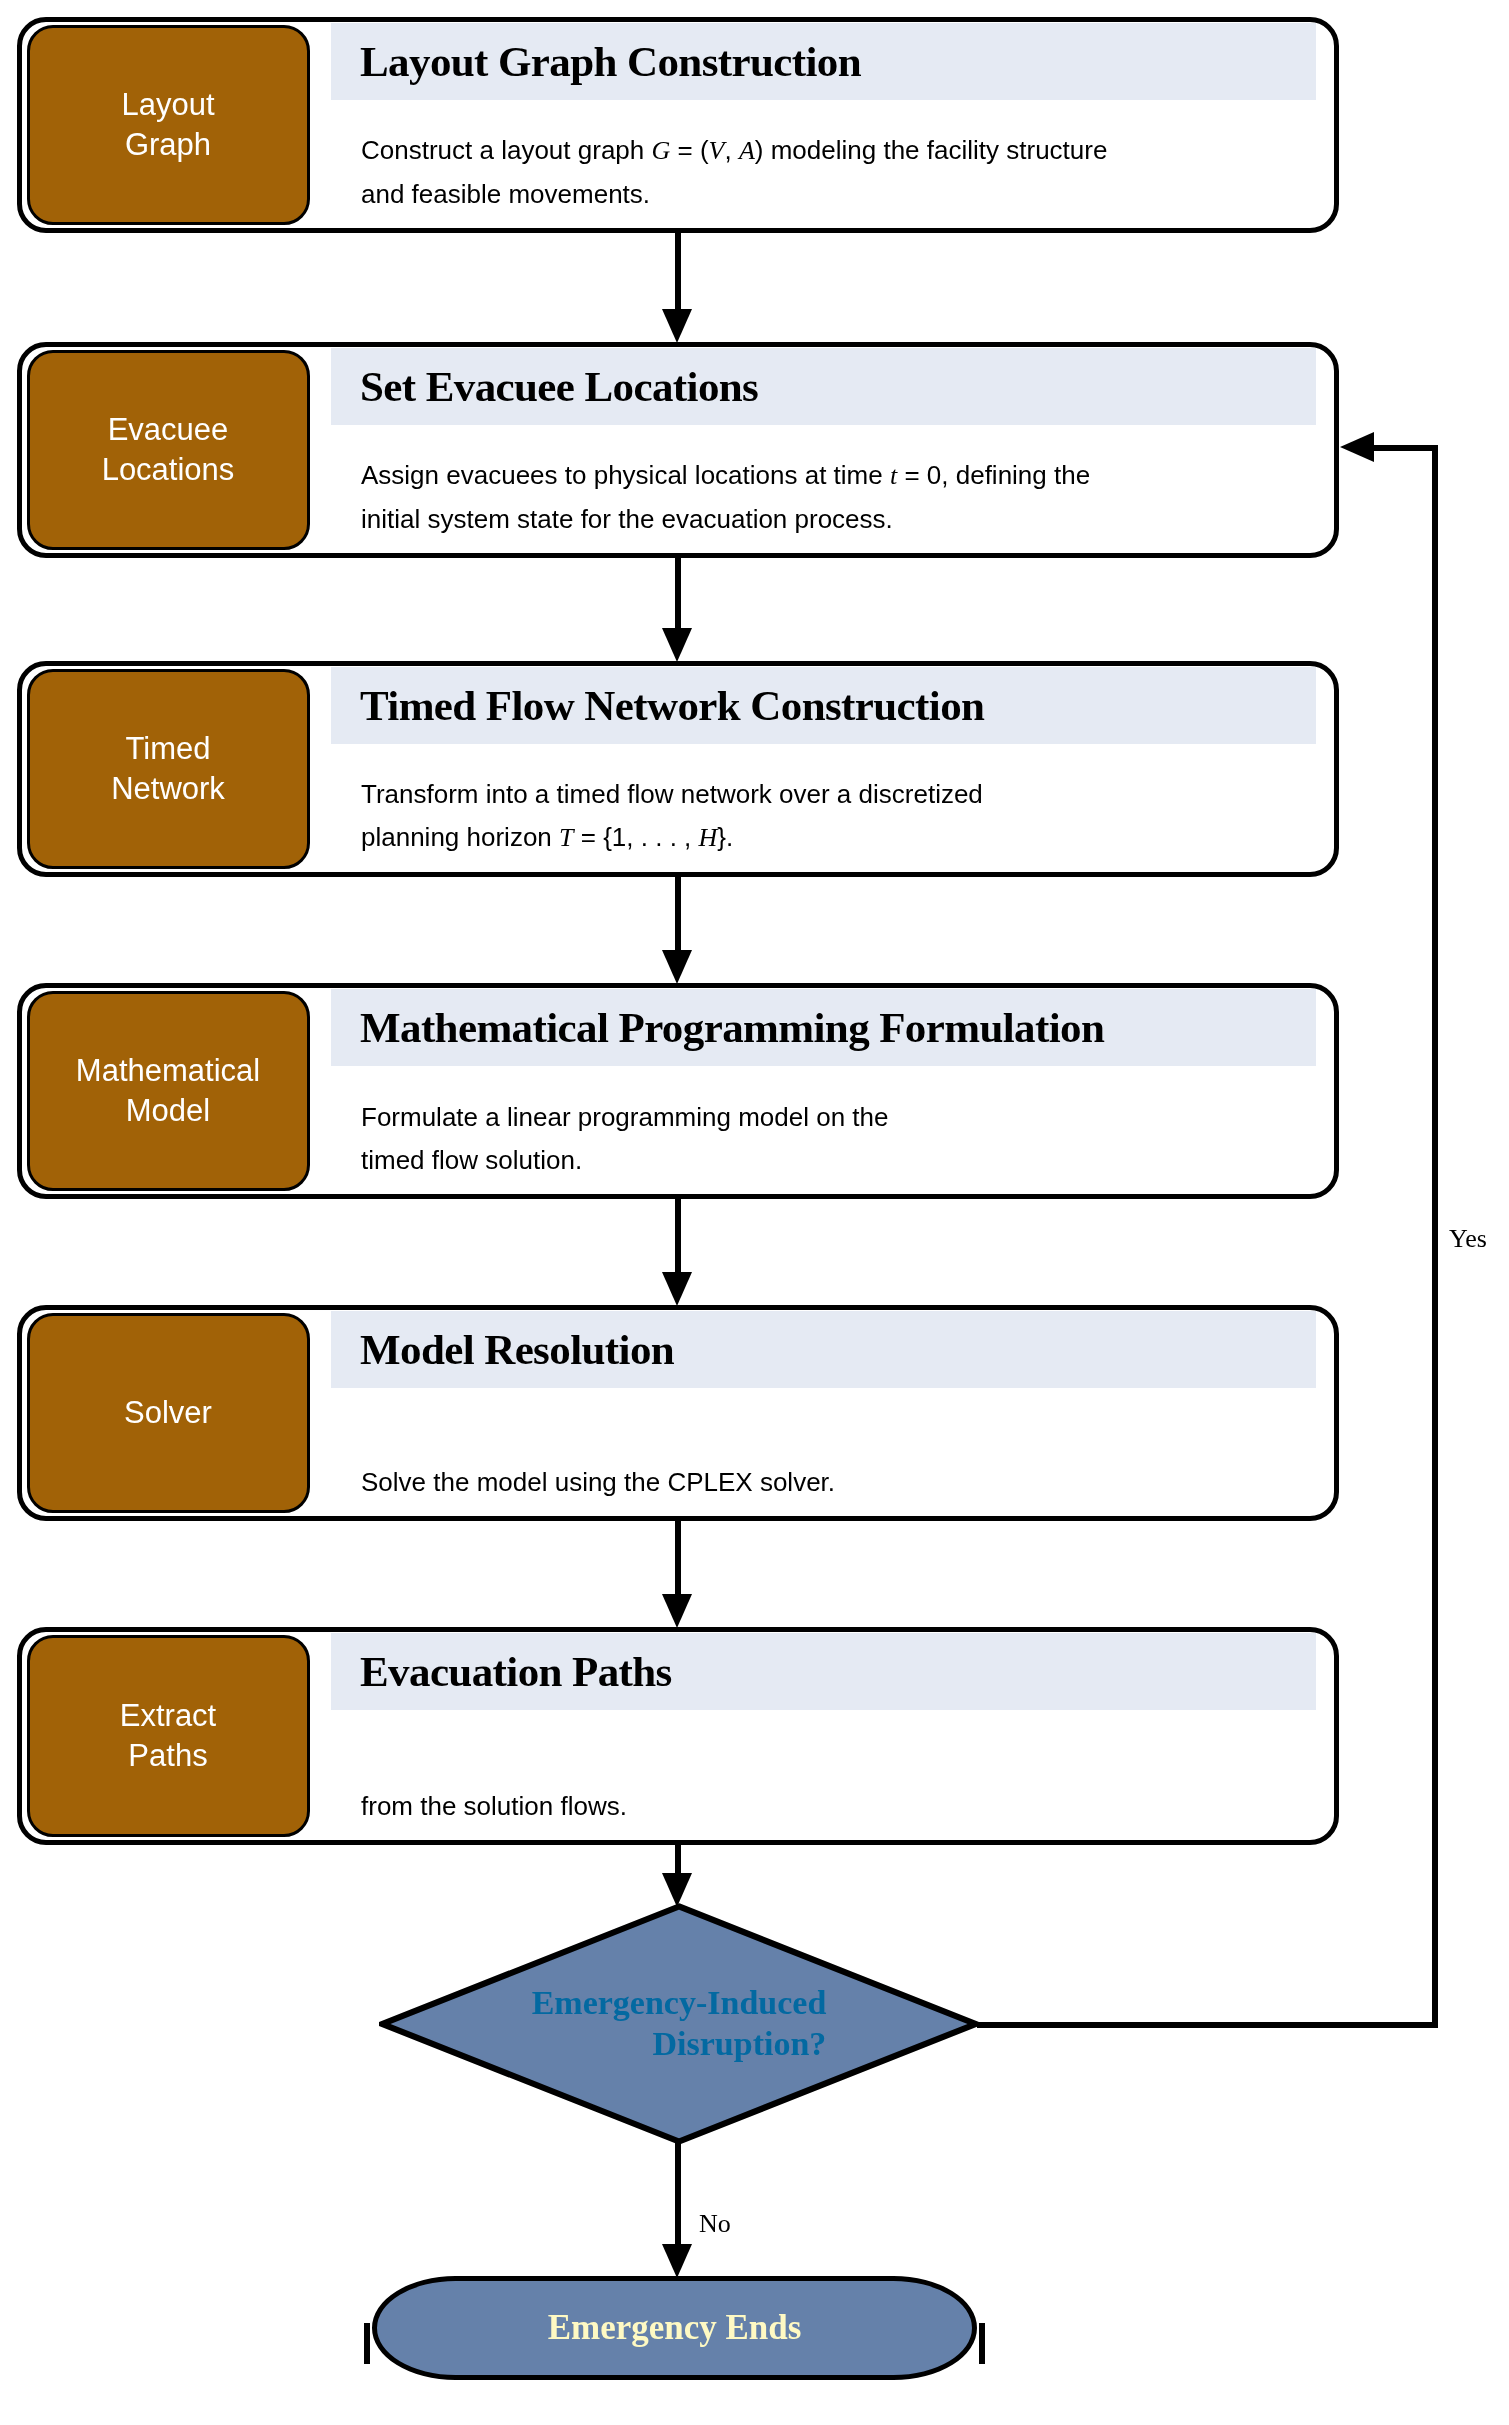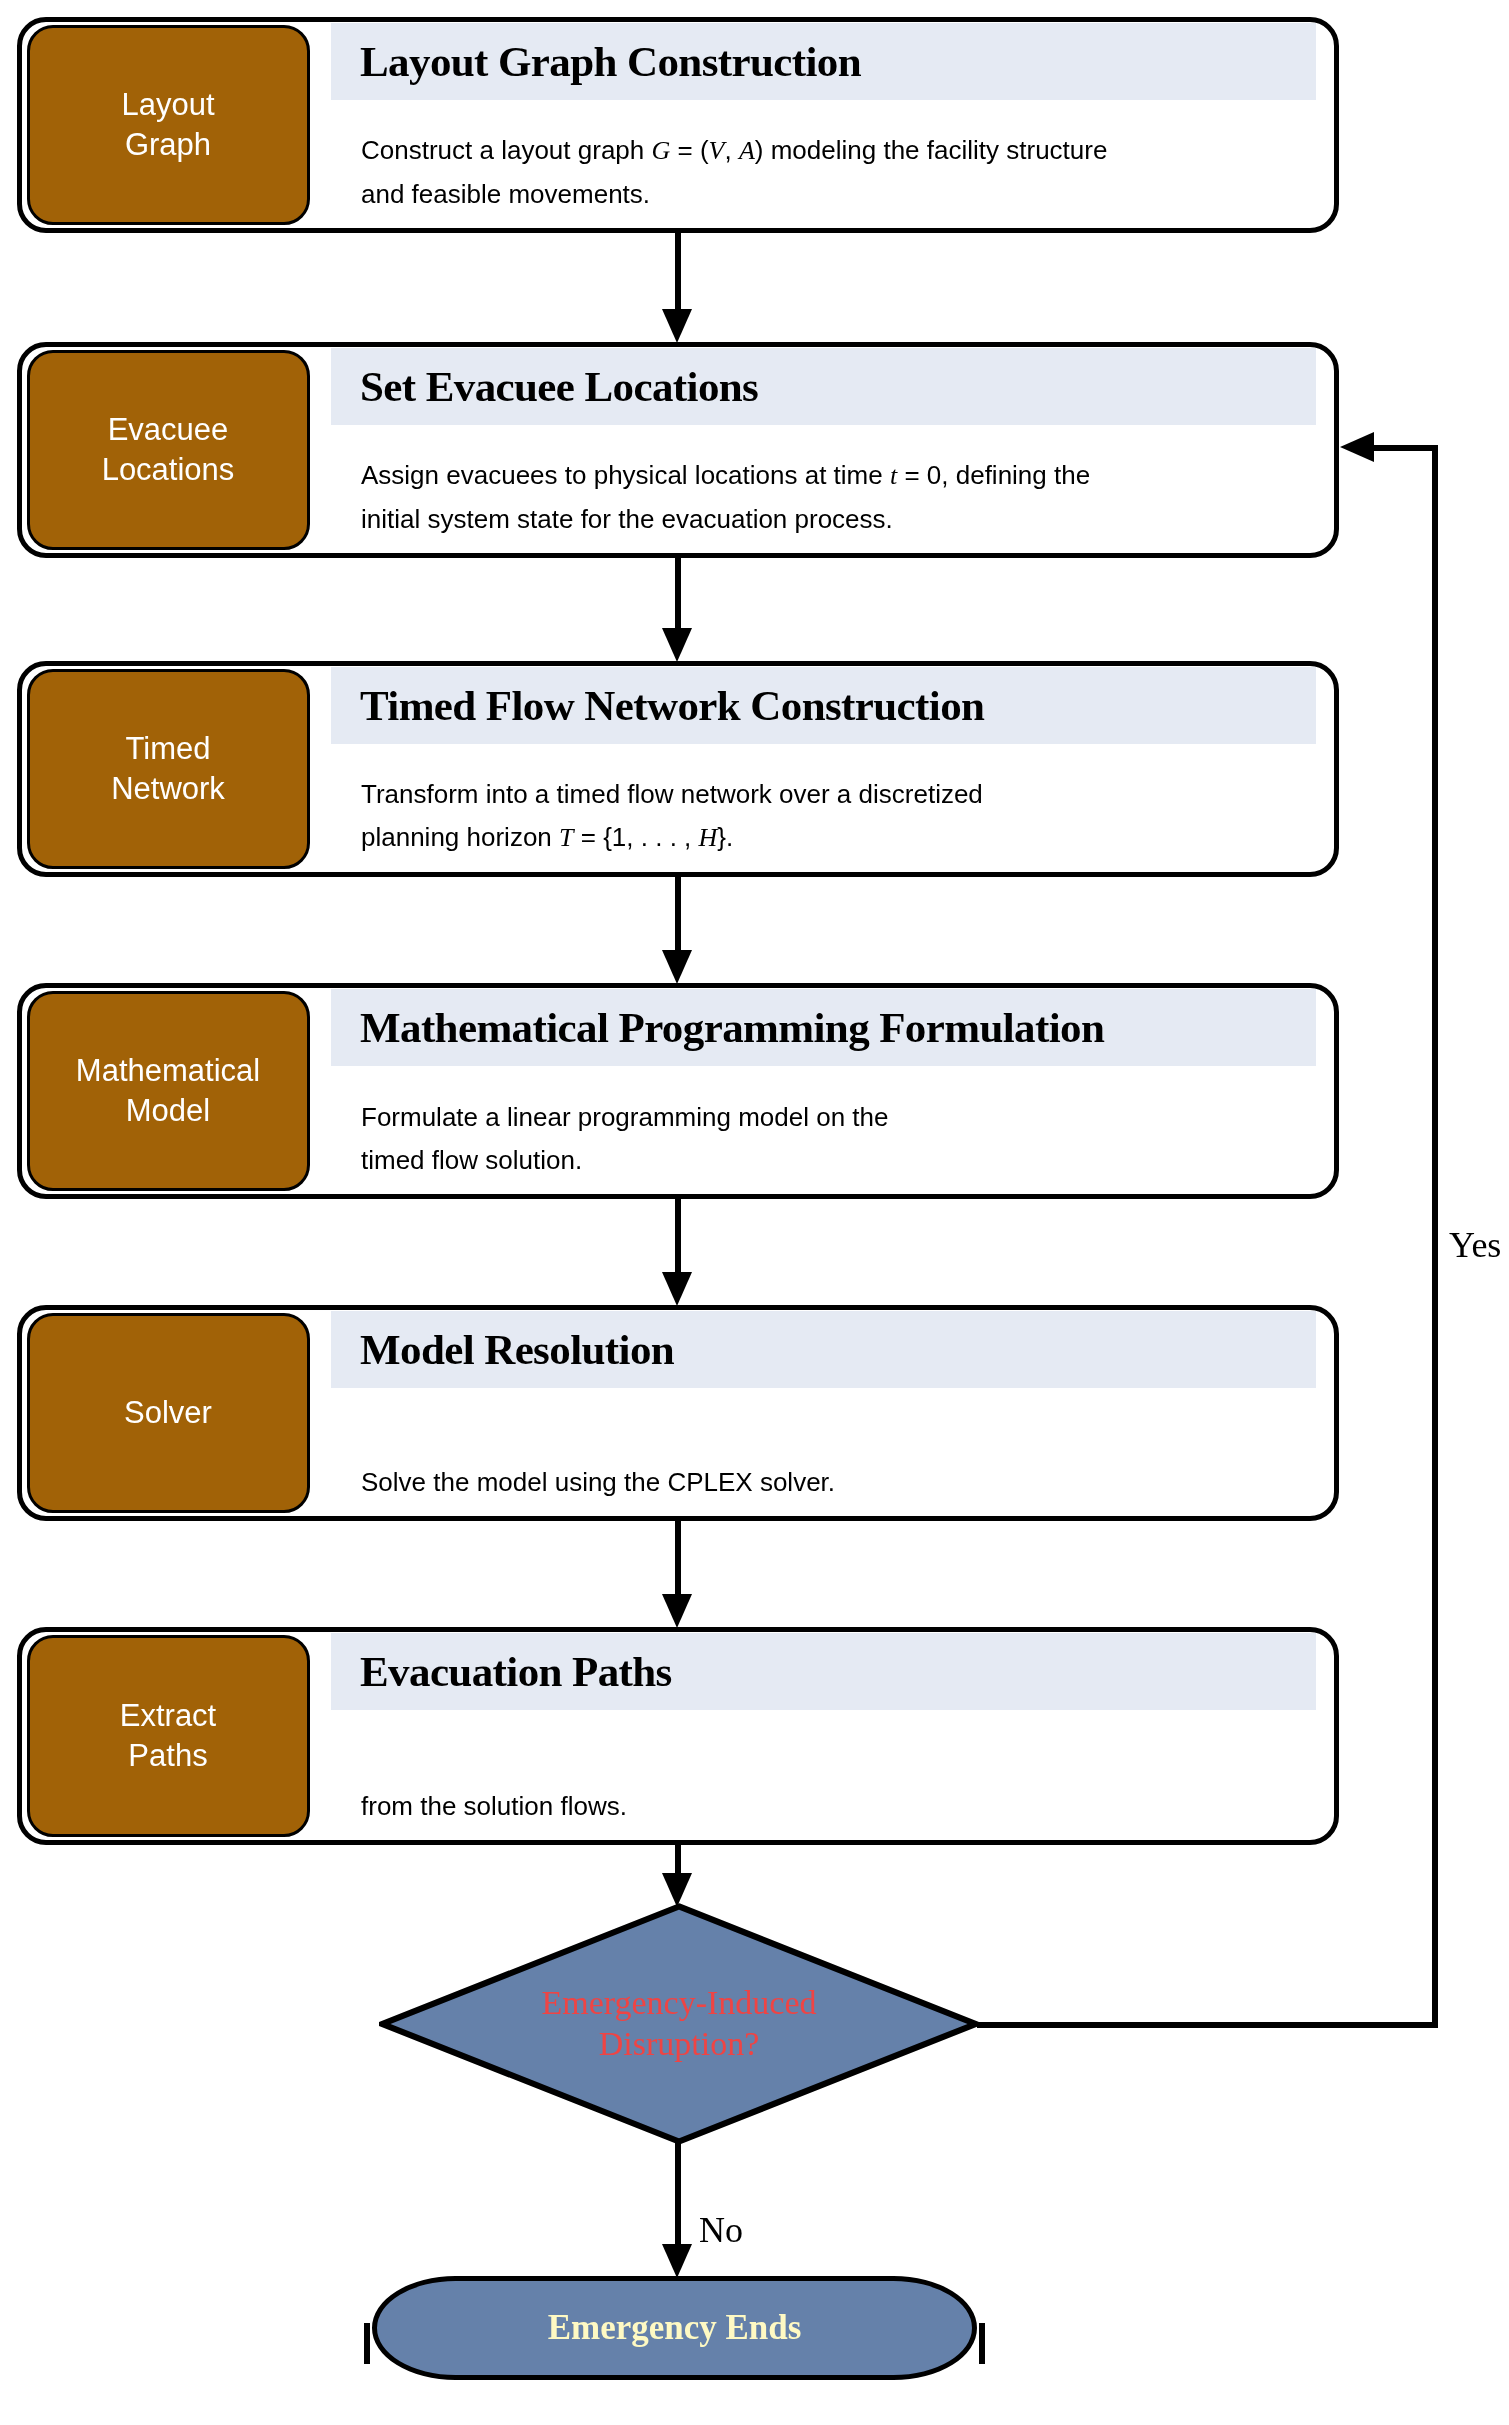--- a/index.html
+++ b/index.html
@@ -86,34 +86,34 @@
   }
   .ah-left{
     position:absolute;width:0;height:0;
     border-top:15.7px solid transparent;
     border-bottom:15.7px solid transparent;
     border-right:34px solid #000;
   }
   .edge-label{
     position:absolute;
     font-family:"Liberation Serif", serif;
-    font-size:36px;
+    font-size:26px;
     color:#000;
   }
 
   
   .decision{position:absolute;left:379px;top:1903px;width:600px;height:242px;}
   .decision svg{position:absolute;left:0;top:0;}
   .decision .dlabel{
     position:absolute;inset:0;
     display:flex;align-items:center;justify-content:center;
-    text-align:center;
-    color:#ef4444;
-    font-family:"Liberation Serif", serif;
-    font-weight:normal;
+    text-align:right;
+    color:#0369a1;
+    font-family:"Liberation Serif", serif;
+    font-weight:bold;
     font-size:34px;
     line-height:1.2;
     white-space:pre-line;
   }
 
   
   .terminal{
     position:absolute;
     left:372px; top:2276px;
     width:605px; height:104px;

